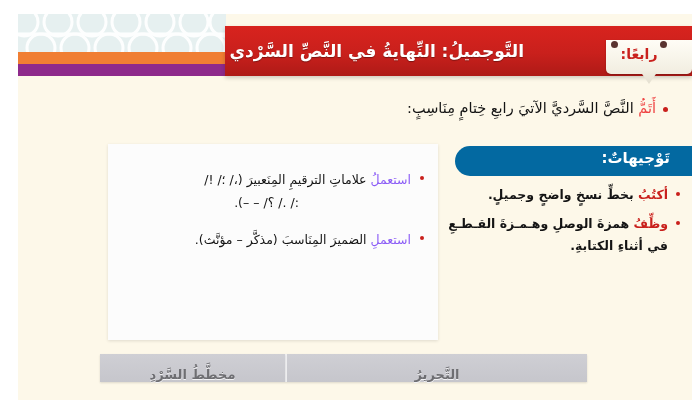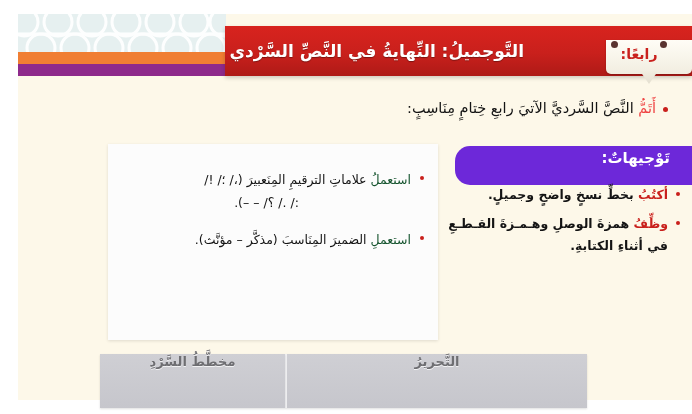--- a/index.html
+++ b/index.html
@@ -154,22 +154,22 @@
     margin-left: 7px;
   }
   .instruction .hl { color: #ef4444; }
 
   
   .guide-tab {
     position: absolute;
     right: 0px;
     top: 146px;
     width: 237px;
-    height: 39px;
-    background: #6d28d9;
+    height: 30px;
+    background: #0369a1;
     border-radius: 15px 0 0 15px;
   }
   .guide-tab-label {
     position: absolute;
     right: 22px;
     top: 3px;
     color: #FFFFFF;
     font-size: 15px;
     font-weight: bold;
     font-family: "DejaVu Sans", sans-serif;
@@ -234,41 +234,41 @@
   .card-list .c-item::before {
     content: "";
     position: absolute;
     right: 0;
     top: 8px;
     width: 4px;
     height: 4px;
     border-radius: 50%;
     background: #C9201C;
   }
-  .card-list .hl { color: #14532d; }
+  .card-list .hl { color: #8b5cf6; }
   .card-list .line2 {
     display: block;
     text-align: center;
   }
 
   
   .btn-bar {
     position: absolute;
     left: 100px;
     top: 354px;
     width: 487px;
     height: 36px;
     display: flex;
     flex-direction: row;
   }
   .btn {
-    height: 54px;
+    height: 28px;
     background: linear-gradient(180deg, #CFCFD4 0%, #C6C6CC 100%);
     display: flex;
-    align-items: flex-start;
+    align-items: flex-end;
     justify-content: center;
     color: #6E6E72;
     font-size: 13px;
     font-weight: bold;
     font-family: "DejaVu Sans", sans-serif;
     text-shadow: 0 1px 0 #F2F2F4;
     cursor: pointer;
     box-shadow: 0 1px 2px rgba(0,0,0,0.13);
   }
   .btn-tahrir { width: 300px; border-left: 2px solid #EFEFF1; }

